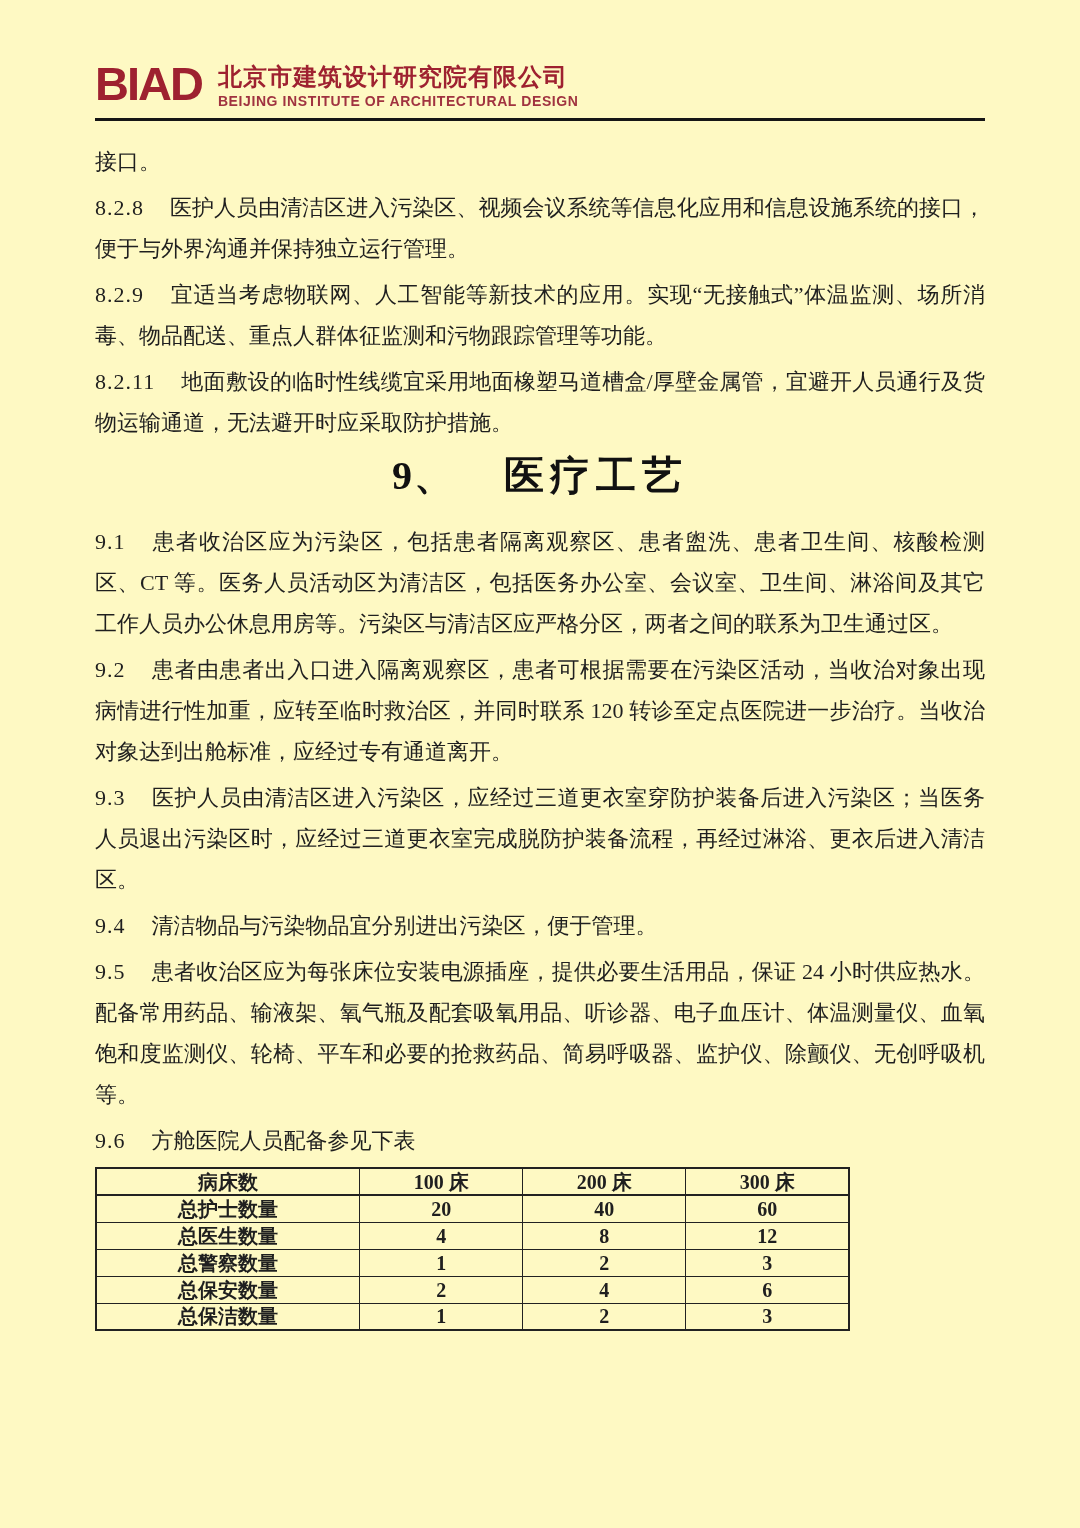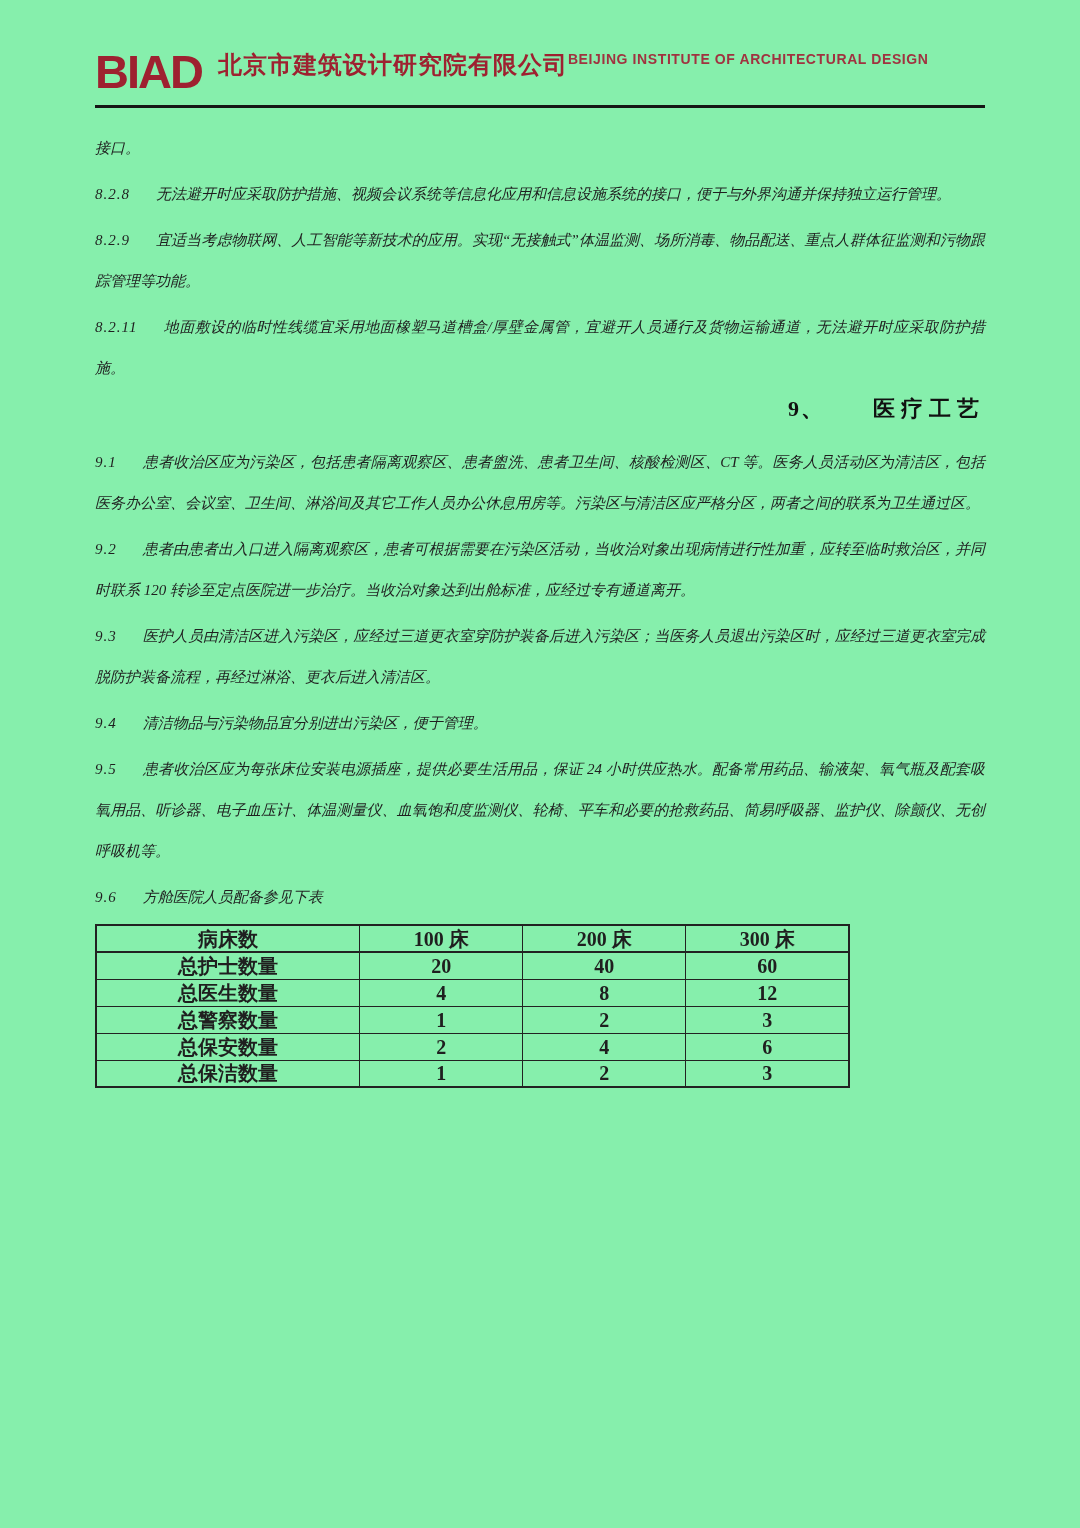--- a/index.html
+++ b/index.html
@@ -8,42 +8,42 @@
     width: 1080px;
     height: 1528px;
     font-family: "Liberation Serif", "DejaVu Serif", serif;
     color: #222222;
     position: relative;
     overflow: hidden;
   }
   .page {
     width: 1080px;
     height: 1528px;
-    background: #86efac;
-    padding: 48px 95px 0 95px;
+    background: #fef9c3;
+    padding: 60px 95px 0 95px;
   }
 
   
   .header { }
   .logo-row {
     display: flex;
     align-items: flex-start;
     gap: 16px;
   }
   .logo-mark {
     font-family: "Liberation Sans", "DejaVu Sans", sans-serif;
     font-weight: 900;
     font-size: 47px;
     line-height: 48px;
     letter-spacing: -2px;
     color: #9e2130;
   }
   .company {
     display: flex;
-    flex-direction: row;
+    flex-direction: column;
     justify-content: center;
     padding-top: 2px;
   }
   .company-cn {
     font-family: "Liberation Sans", "DejaVu Sans", sans-serif;
     font-weight: 700;
     font-size: 24px;
     line-height: 30px;
     letter-spacing: 1px;
     color: #9e2130;
@@ -58,39 +58,38 @@
   }
   .header-rule {
     border: none;
     border-top: 3px solid #161616;
     margin-top: 9px;
   }
 
   
   .content { margin-top: 20px; }
   .para {
-    font-size: 15px;
+    font-size: 22px;
     line-height: 41px;
     text-align: justify;
     color: #1f1f1f;
     margin-bottom: 5px;
-    font-style: italic;
   }
   .pnum {
     display: inline-block;
     margin-right: 26px;
     letter-spacing: 1px;
   }
   .pnum:empty { margin-right: 0; }
 
   
   .section-heading {
-    text-align: right;
-    font-weight: 700;
-    font-size: 22px;
+    text-align: center;
+    font-weight: 700;
+    font-size: 40px;
     color: #111111;
     margin-bottom: 18px;
     letter-spacing: 2px;
   }
   .section-heading .sec-num { margin-right: 48px; }
   .section-heading .sec-title { letter-spacing: 6px; }
 
   
   .staff-table {
     border-collapse: collapse;
@@ -140,21 +139,21 @@
     <hr class="header-rule">
   </div>
 
   <div class="content">
 
     <p class="para">
       <span>接口。</span>
     </p>
 
     <p class="para">
-      <span class="pnum">8.2.8</span><span>无法避开时应采取防护措施、视频会议系统等信息化应用和信息设施系统的接口，便于与外界沟通并保持独立运行管理。</span>
+      <span class="pnum">8.2.8</span><span>医护人员由清洁区进入污染区、视频会议系统等信息化应用和信息设施系统的接口，便于与外界沟通并保持独立运行管理。</span>
     </p>
 
     <p class="para">
       <span class="pnum">8.2.9</span><span>宜适当考虑物联网、人工智能等新技术的应用。实现“无接触式”体温监测、场所消毒、物品配送、重点人群体征监测和污物跟踪管理等功能。</span>
     </p>
 
 
     <p class="para">
       <span class="pnum">8.2.11</span><span>地面敷设的临时性线缆宜采用地面橡塑马道槽盒/厚壁金属管，宜避开人员通行及货物运输通道，无法避开时应采取防护措施。</span>
     </p>

